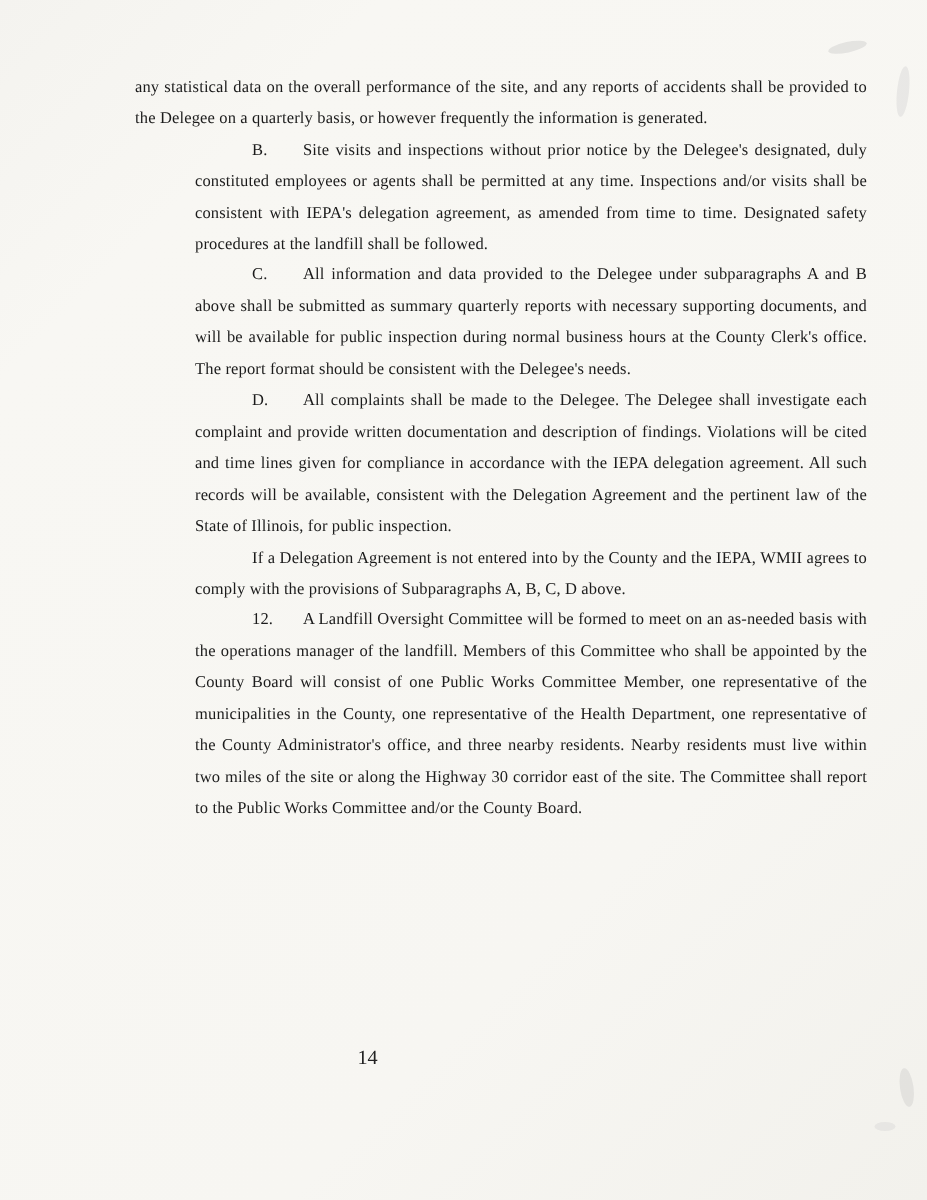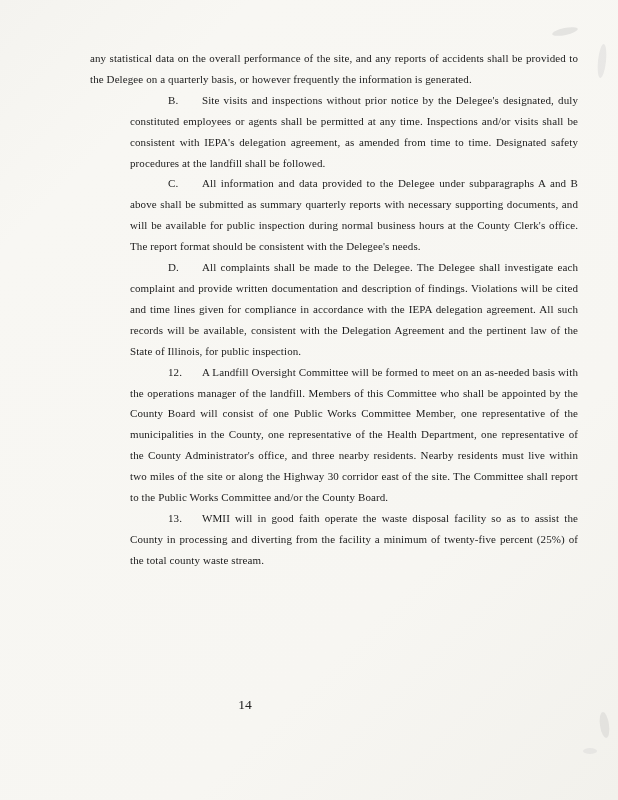--- a/index.html
+++ b/index.html
@@ -69,21 +69,21 @@
 <div class="page-text">
 
   <p class="para"><span>any statistical data on the overall performance of the site, and any reports of accidents shall be provided to the Delegee on a quarterly basis, or however frequently the information is generated.</span></p>
 
   <p class="para labeled"><span class="plabel">B.</span><span>Site visits and inspections without prior notice by the Delegee's designated, duly constituted employees or agents shall be permitted at any time.  Inspections and/or visits shall be consistent with IEPA's delegation agreement, as amended from time to time. Designated safety procedures at the landfill shall be followed.</span></p>
 
   <p class="para labeled"><span class="plabel">C.</span><span>All information and data provided to the Delegee under subparagraphs A and B above shall be submitted as summary quarterly reports with necessary supporting documents, and will be available for public inspection during normal business hours at the County Clerk's office.  The report format should be consistent with the Delegee's needs.</span></p>
 
   <p class="para labeled"><span class="plabel">D.</span><span>All complaints shall be made to the Delegee.  The Delegee shall investigate each complaint and provide written documentation and description of findings.  Violations will be cited and time lines given for compliance in accordance with the IEPA delegation agreement.  All such records will be available, consistent with the Delegation Agreement and the pertinent law of the State of Illinois, for public inspection.</span></p>
 
+  <p class="para indented"><span>If a Delegation Agreement is not entered into by the County and the IEPA, WMII agrees to comply with the provisions of Subparagraphs A, B, C, D above.</span></p>
 
   <p class="para labeled"><span class="plabel">12.</span><span>A Landfill Oversight Committee will be formed to meet on an as-needed basis with the operations manager of the landfill.  Members of this Committee who shall be appointed by the County Board will consist of one Public Works Committee Member, one representative of the municipalities in the County, one representative of the Health Department, one representative of the County Administrator's office, and three nearby residents.  Nearby residents must live within two miles of the site or along the Highway 30 corridor east of the site.  The Committee shall report to the Public Works Committee and/or the County Board.</span></p>
 
-  <p class="para labeled"><span class="plabel">13.</span><span>WMII will in good faith operate the waste disposal facility so as to assist the County in processing and diverting from the facility a minimum of twenty-five percent (25%) of the total county waste stream.</span></p>
 
 
 </div>
 
 <div class="page-number">14</div>
 
 </body></html>

